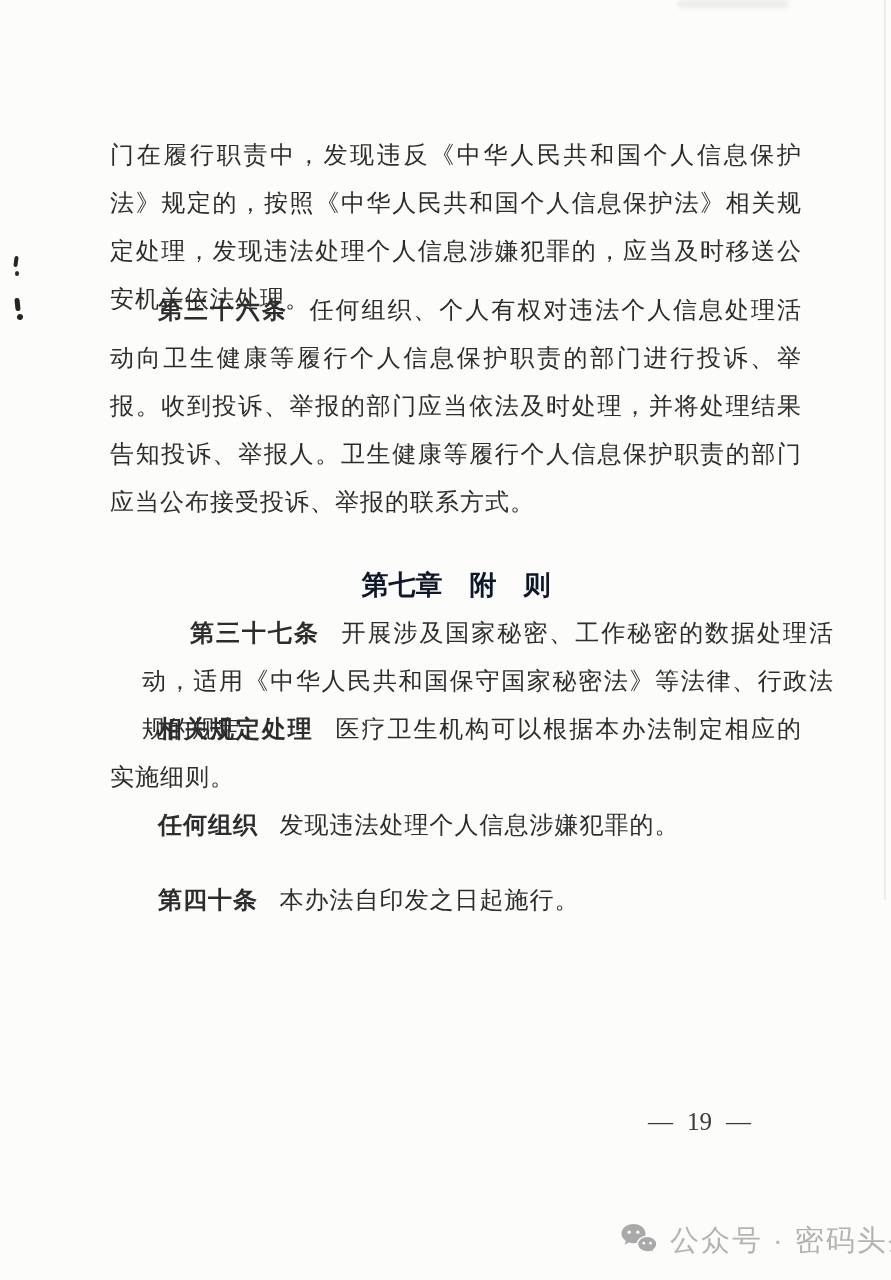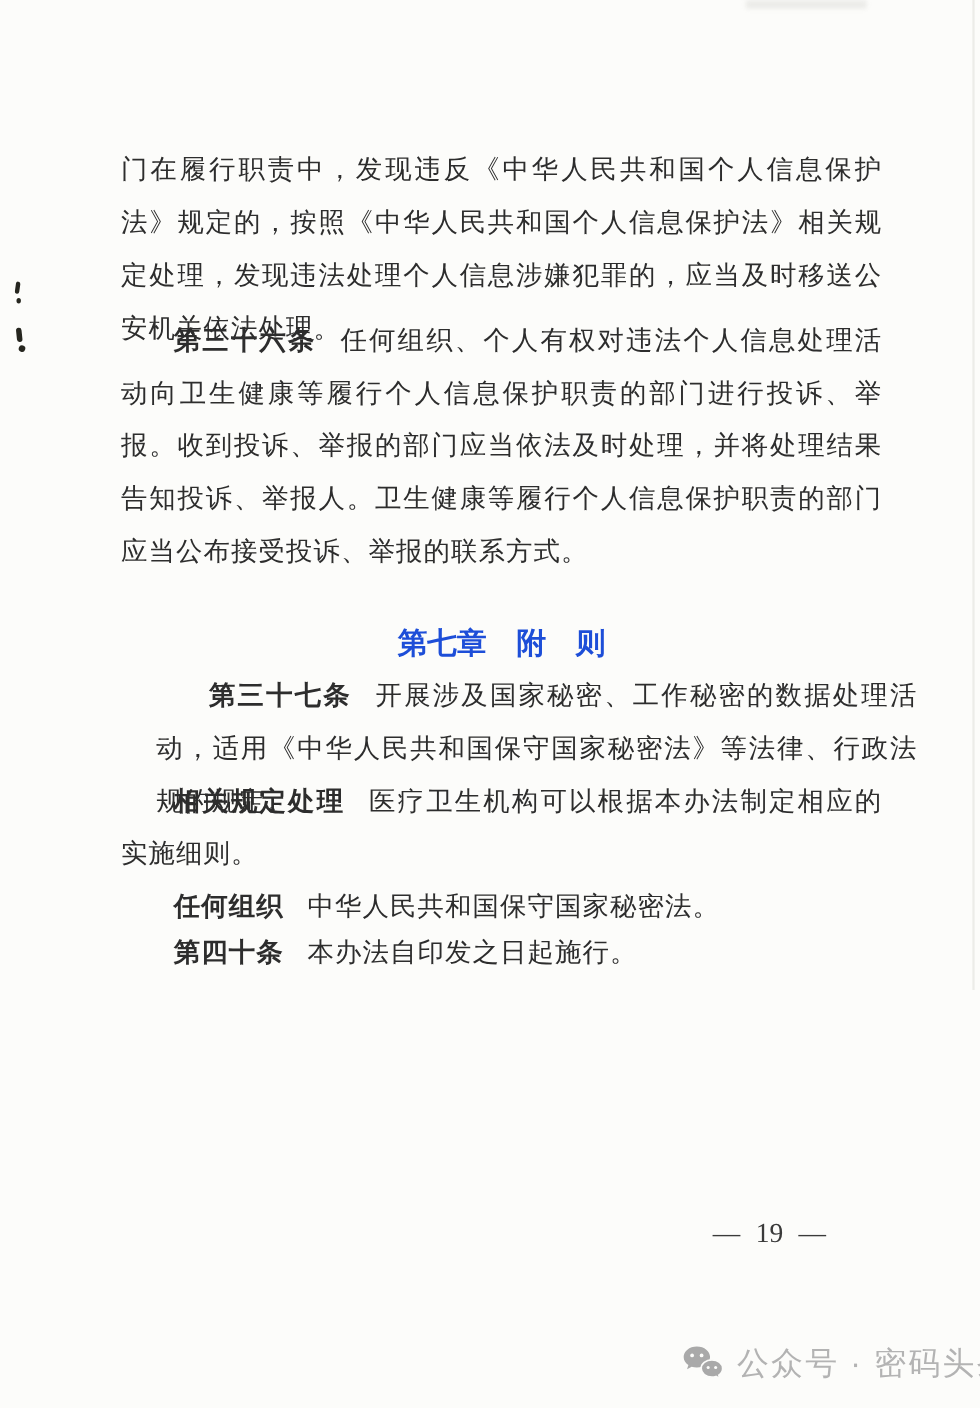--- a/index.html
+++ b/index.html
@@ -41,21 +41,21 @@
   .article-num{
     font-weight:700;
     font-family:"Liberation Sans","DejaVu Sans",sans-serif;
     margin-right:0.9em;
   }
   .chapter{
     position:absolute;left:110px;width:692px;
     margin:0;text-align:center;
     font-family:"Liberation Sans","DejaVu Sans",sans-serif;
     font-weight:700;font-size:27px;line-height:48px;
-    color:#1d4ed8;
+    color:#0f172a;
   }
   .pageno{
     position:absolute;left:648px;top:1108px;width:160px;
     font-size:25px;color:#3a3a3a;
     display:flex;align-items:center;gap:14px;
     font-family:"Liberation Serif","DejaVu Serif",serif;
   }
   .pageno .dash{letter-spacing:0;}
   .watermark{
     position:absolute;left:620px;top:1222px;
@@ -98,24 +98,24 @@
 
   <div class="content-block" style="top:609px;margin-left:32px;">
     <p class="para indent"><span class="article-num">第三十七条</span><span>开展涉及国家秘密、工作秘密的数据处理活动，适用《中华人民共和国保守国家秘密法》等法律、行政法规的规定。</span></p>
   </div>
 
   <div class="content-block" style="top:705px;">
     <p class="para indent"><span class="article-num">相关规定处理</span><span>医疗卫生机构可以根据本办法制定相应的实施细则。</span></p>
   </div>
 
   <div class="content-block" style="top:801px;">
-    <p class="para indent"><span class="article-num">任何组织</span><span>中华人民共和国保守国家秘密法。</span></p>
+    <p class="para indent"><span class="article-num">任何组织</span><span>发现违法处理个人信息涉嫌犯罪的。</span></p>
   </div>
 
-  <div class="content-block" style="top:843px;">
+  <div class="content-block" style="top:876px;">
     <p class="para indent"><span class="article-num">第四十条</span><span>本办法自印发之日起施行。</span></p>
   </div>
 
   <div class="pageno">
     <span class="dash">—</span>
     <span class="num">19</span>
     <span class="dash">—</span>
   </div>
 
   <div class="watermark">

